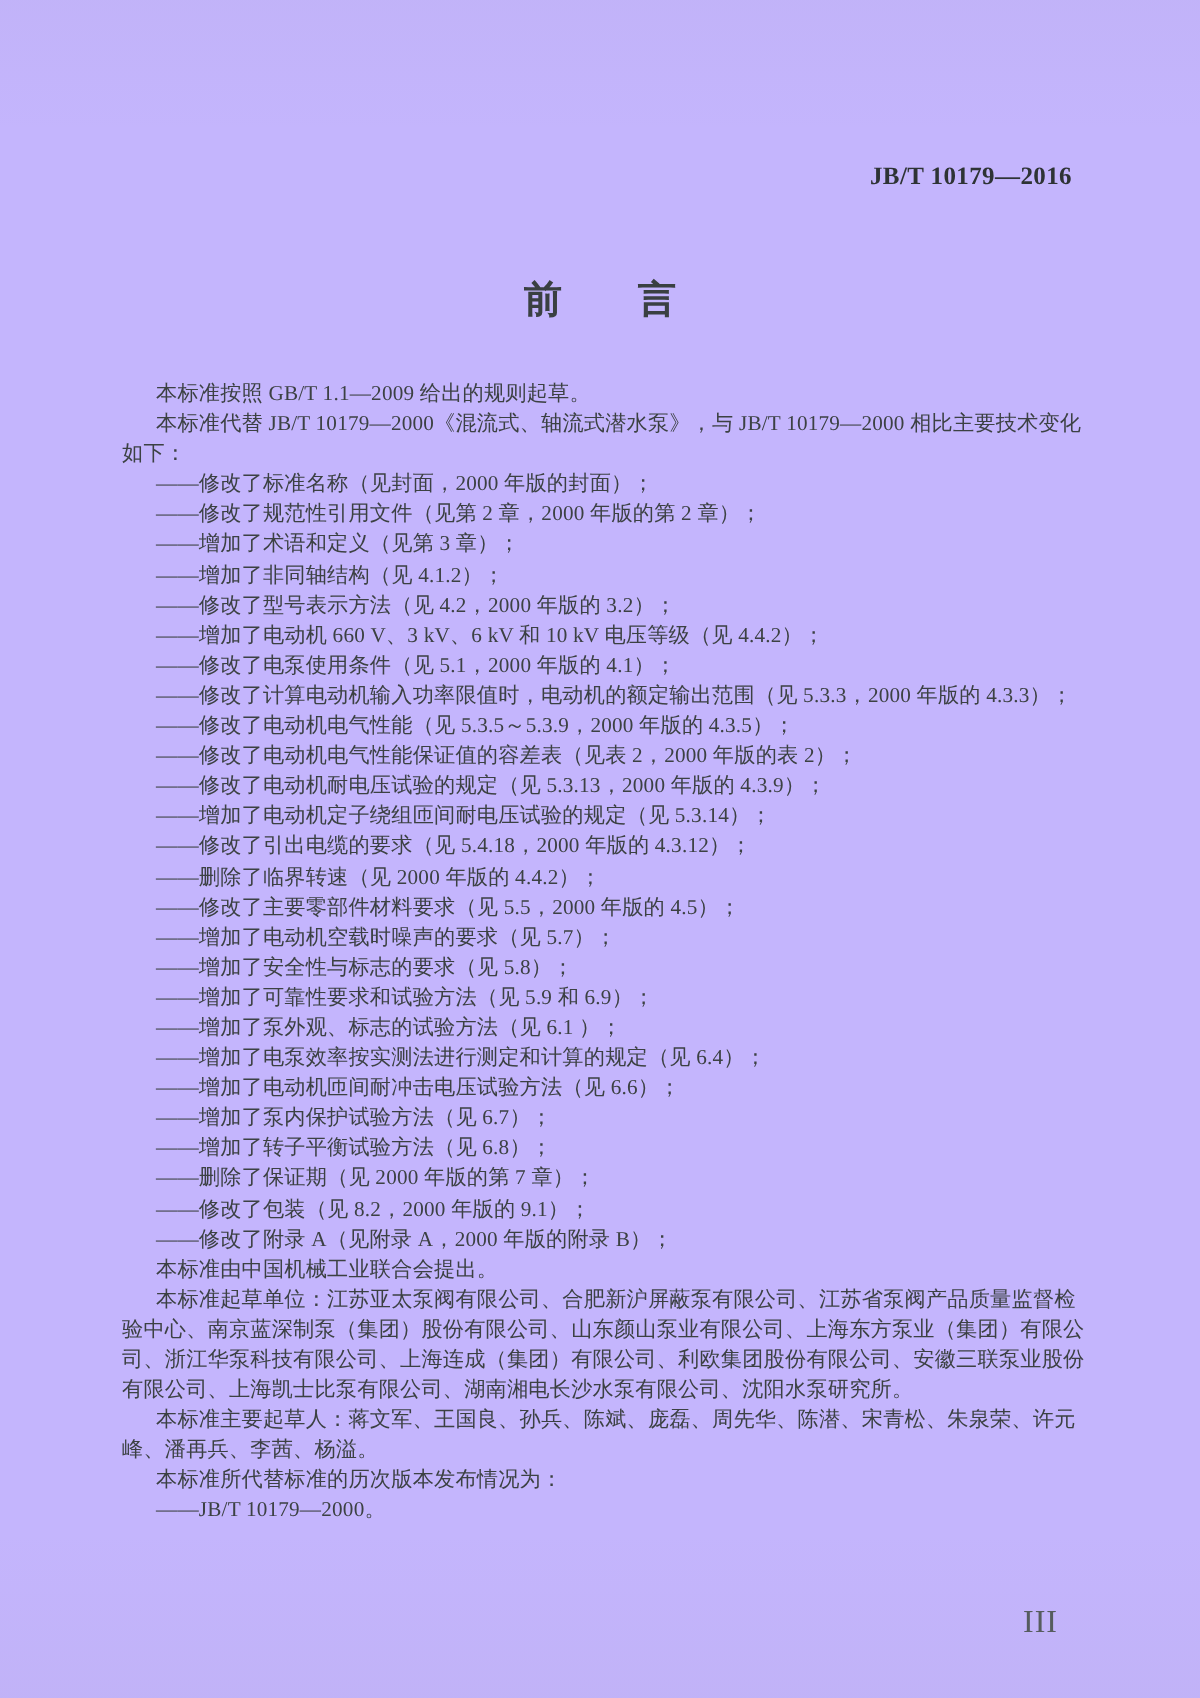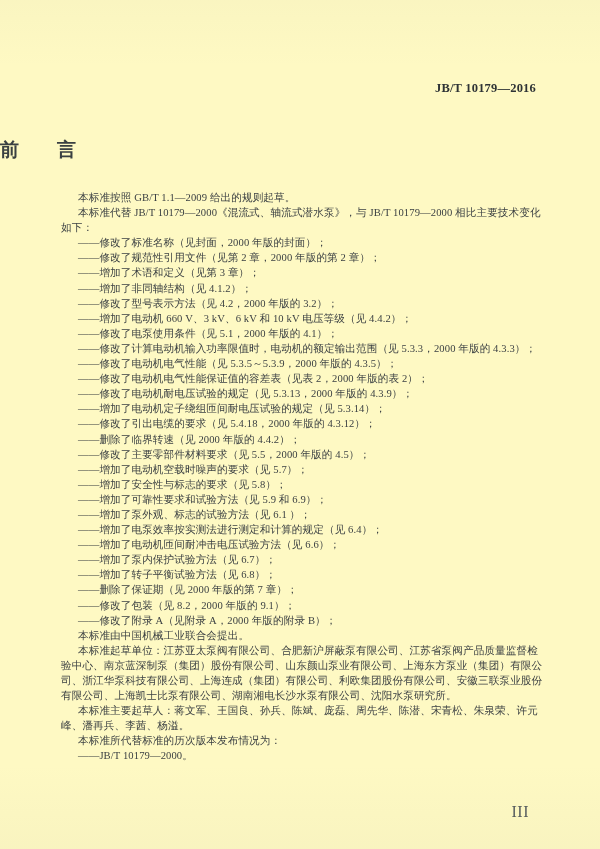--- a/index.html
+++ b/index.html
@@ -1,21 +1,21 @@
 <!DOCTYPE html>
 <html><head>
 <meta charset="utf-8">
 <style>
   html, body { margin: 0; padding: 0; background: #e9e8e4; }
   .page {
     position: relative;
     width: 600px;
     height: 849px;
     margin: 0 auto;
-    background: #fef9c3;
+    background: #c4b5fd;
     overflow: hidden;
     font-family: "Liberation Serif", "DejaVu Serif", serif;
     color: #3a3f40;
   }
   .scan-tint {
     position: absolute; inset: 0;
     background: linear-gradient(180deg, rgba(120,120,110,0.03) 0%, rgba(0,0,0,0) 8%, rgba(0,0,0,0) 90%, rgba(120,120,110,0.04) 100%);
     pointer-events: none;
   }
   .header-code {
@@ -25,21 +25,21 @@
     font-size: 12.5px;
     font-weight: bold;
     letter-spacing: 0.2px;
     color: #2e3335;
   }
   .doc-title {
     position: absolute;
     top: 137px;
     left: 0; right: 0;
     margin: 0;
-    text-align: left;
+    text-align: center;
     font-size: 19px;
     font-weight: bold;
     color: #3a4042;
     white-space: pre;
   }
   .body-text {
     position: absolute;
     top: 190px;
     left: 61px;
     right: 58px;

